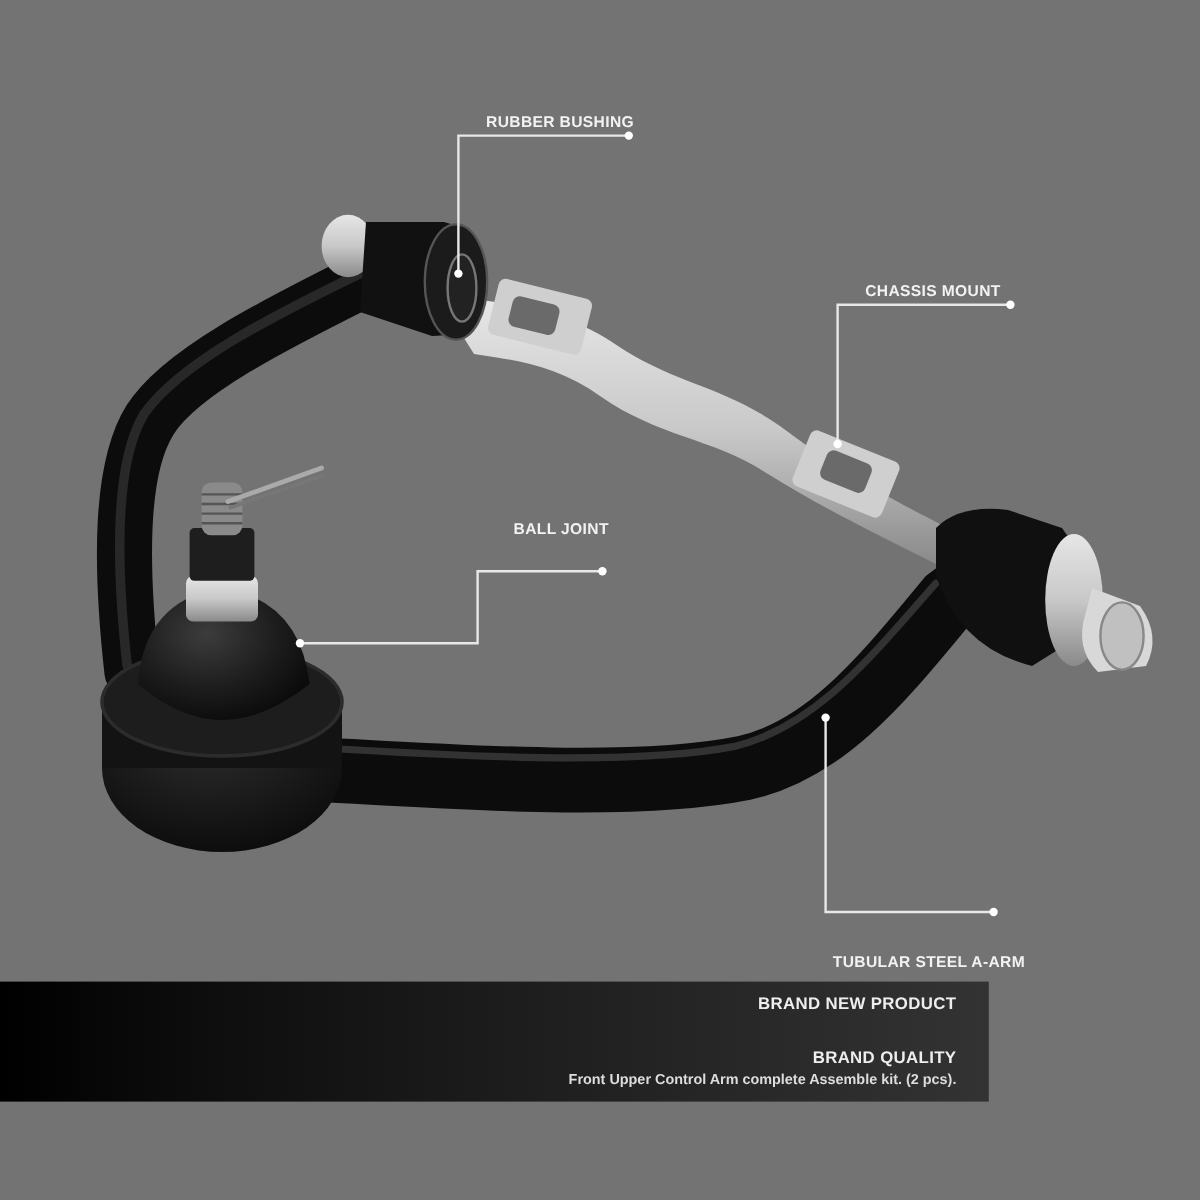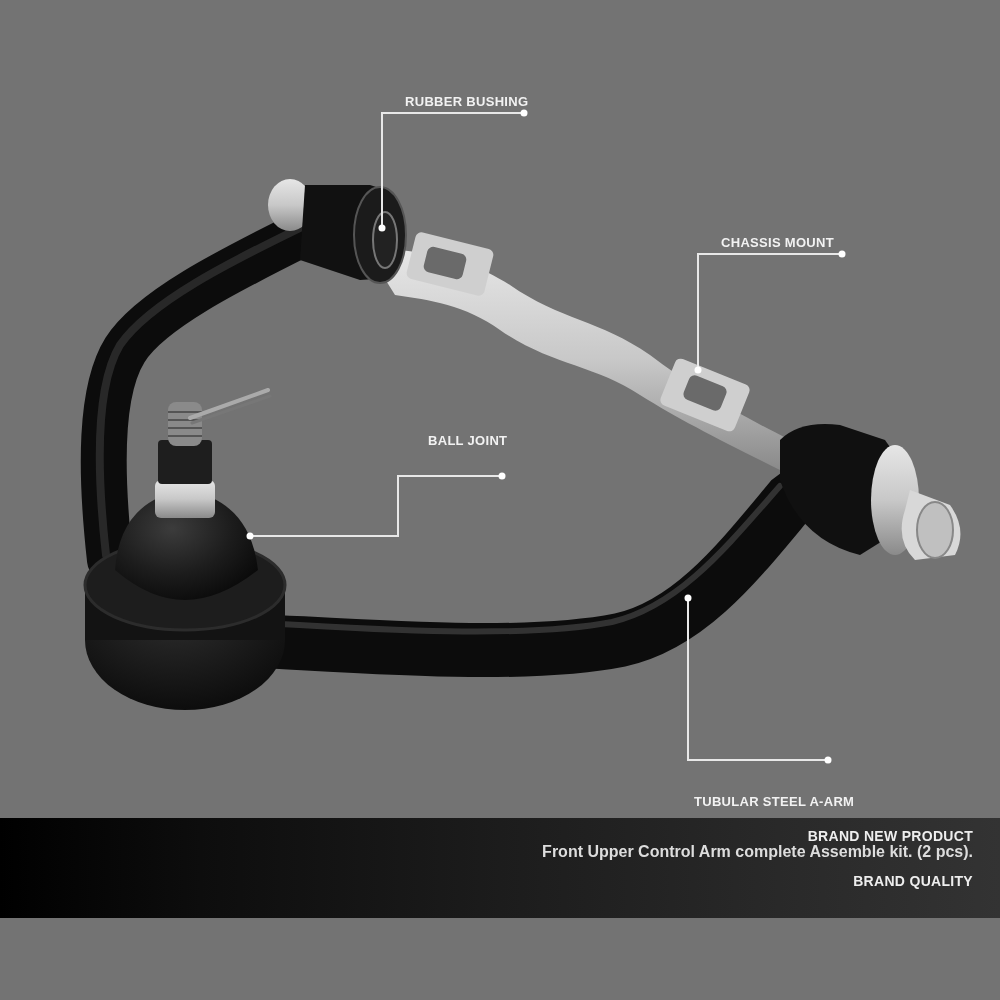--- a/index.html
+++ b/index.html
@@ -1,24 +1,24 @@
 <!DOCTYPE html>
 <html><head>
   <meta charset="utf-8">
   <style>
     html, body { margin: 0; padding: 0; background: #000; }
     body { width: 1000px; height: 1000px; position: relative; overflow: hidden; font-family: "Liberation Sans", "DejaVu Sans", sans-serif; }
     .stage { position: absolute; left: 0; top: 0; width: 1000px; height: 1000px; background: #737373; font-weight: bold; }
     svg.product { position: absolute; left: 0; top: 0; width: 1000px; height: 1000px; }
     .callout-label { position: absolute; color: #f2f2f2; font-size: 13px; letter-spacing: 0.3px; white-space: nowrap; text-transform: uppercase; line-height: 14px; }
-    .banner { position: absolute; left: 0; top: 818px; width: 1000px; height: 100px;
+    .banner { position: absolute; left: 0; top: 818px; width: 824px; height: 100px;
       background: linear-gradient(90deg, #000 0%, #0d0d0d 20%, #1c1c1c 50%, #2a2a2a 80%, #333 100%); }
     .banner-block { position: absolute; right: 27px; text-align: right; color: #eee; }
     .banner-title { font-size: 14px; letter-spacing: 0.3px; line-height: 16px; }
-    .banner-desc { font-size: 16px; color: #ddd; line-height: 15px; }
+    .banner-desc { font-size: 12px; color: #ddd; line-height: 15px; margin-top: 48px; }
   </style>
 </head>
 <body>
 
 <div class="stage">
 
   <svg class="product" viewBox="0 0 1000 1000">
     <defs>
       <linearGradient id="blackTube" x1="0" y1="0" x2="0" y2="1">
         <stop offset="0" stop-color="#3a3a3a"></stop>

